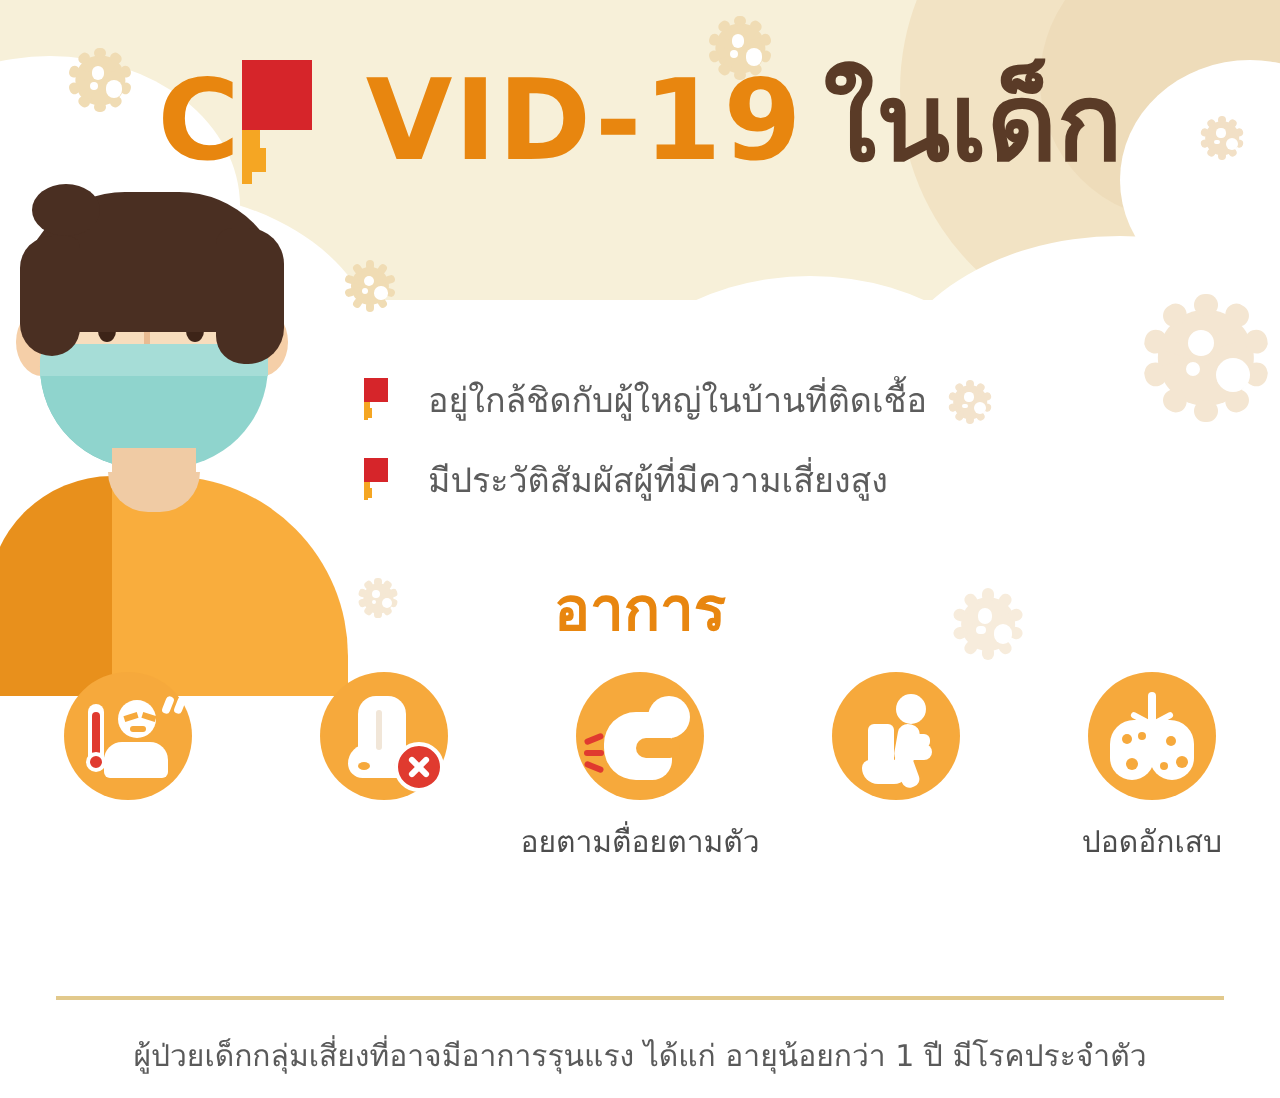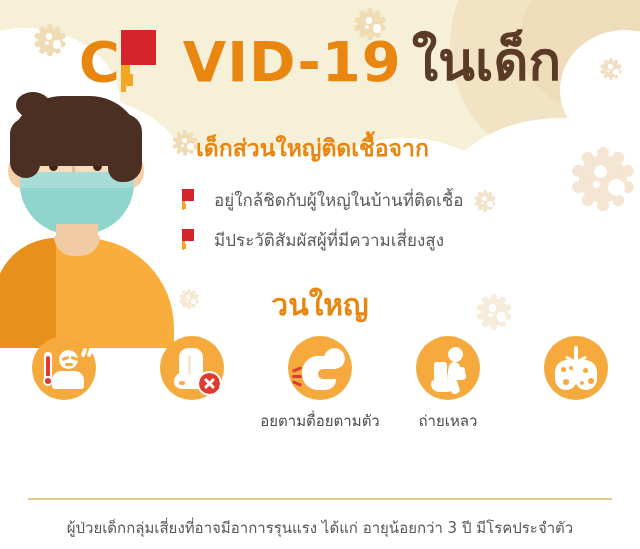--- a/index.html
+++ b/index.html
@@ -674,30 +674,29 @@
     <div class="hair"></div>
     <div class="hair-l"></div>
     <div class="hair-r"></div>
     <div class="hair-tuft"></div>
     <div class="neck"></div>
     <div class="shirt"></div>
     <div class="shirt-shade"></div>
     <div class="collar"></div>
   </div>
 
-  <div class="sec-head" id="infected-head">เด็กส่วนใหญ่ติดเชื้อจาก</div>
 
   <div class="bullet-row" id="bullet-0">
     <span class="b-virus"><div class="core" style="width: 12.32px; height: 12.32px; background: rgb(214, 37, 42);"></div><div class="spike" style="transform: rotate(0deg);"><i style="width: 2px; height: 6.556px; background: rgb(214, 37, 42); left: -1px; top: -6.556px;"></i><b style="width: 3px; height: 3px; background: rgb(214, 37, 42); left: -1.5px; top: -8.206px;"></b></div><div class="spike" style="transform: rotate(36deg);"><i style="width: 2px; height: 6.556px; background: rgb(214, 37, 42); left: -1px; top: -6.556px;"></i><b style="width: 3px; height: 3px; background: rgb(214, 37, 42); left: -1.5px; top: -8.206px;"></b></div><div class="spike" style="transform: rotate(72deg);"><i style="width: 2px; height: 6.556px; background: rgb(214, 37, 42); left: -1px; top: -6.556px;"></i><b style="width: 3px; height: 3px; background: rgb(214, 37, 42); left: -1.5px; top: -8.206px;"></b></div><div class="spike" style="transform: rotate(108deg);"><i style="width: 2px; height: 6.556px; background: rgb(214, 37, 42); left: -1px; top: -6.556px;"></i><b style="width: 3px; height: 3px; background: rgb(214, 37, 42); left: -1.5px; top: -8.206px;"></b></div><div class="spike" style="transform: rotate(144deg);"><i style="width: 2px; height: 6.556px; background: rgb(214, 37, 42); left: -1px; top: -6.556px;"></i><b style="width: 3px; height: 3px; background: rgb(214, 37, 42); left: -1.5px; top: -8.206px;"></b></div><div class="spike" style="transform: rotate(180deg);"><i style="width: 2px; height: 6.556px; background: rgb(214, 37, 42); left: -1px; top: -6.556px;"></i><b style="width: 3px; height: 3px; background: rgb(214, 37, 42); left: -1.5px; top: -8.206px;"></b></div><div class="spike" style="transform: rotate(216deg);"><i style="width: 2px; height: 6.556px; background: rgb(214, 37, 42); left: -1px; top: -6.556px;"></i><b style="width: 3px; height: 3px; background: rgb(214, 37, 42); left: -1.5px; top: -8.206px;"></b></div><div class="spike" style="transform: rotate(252deg);"><i style="width: 2px; height: 6.556px; background: rgb(214, 37, 42); left: -1px; top: -6.556px;"></i><b style="width: 3px; height: 3px; background: rgb(214, 37, 42); left: -1.5px; top: -8.206px;"></b></div><div class="spike" style="transform: rotate(288deg);"><i style="width: 2px; height: 6.556px; background: rgb(214, 37, 42); left: -1px; top: -6.556px;"></i><b style="width: 3px; height: 3px; background: rgb(214, 37, 42); left: -1.5px; top: -8.206px;"></b></div><div class="spike" style="transform: rotate(324deg);"><i style="width: 2px; height: 6.556px; background: rgb(214, 37, 42); left: -1px; top: -6.556px;"></i><b style="width: 3px; height: 3px; background: rgb(214, 37, 42); left: -1.5px; top: -8.206px;"></b></div><div class="dot" style="left: 8.8px; top: 7.48px; width: 3.3px; height: 3.3px; background: rgb(245, 166, 35);"></div><div class="dot" style="left: 12.32px; top: 11px; width: 4.4px; height: 4.4px; background: rgb(245, 166, 35);"></div><div class="dot" style="left: 8.36px; top: 11.44px; width: 1.98px; height: 1.98px; background: rgb(245, 166, 35);"></div></span><span class="b-text">อยู่ใกล้ชิดกับผู้ใหญ่ในบ้านที่ติดเชื้อ</span>
   </div>
   <div class="bullet-row" id="bullet-1">
     <span class="b-virus"><div class="core" style="width: 12.32px; height: 12.32px; background: rgb(214, 37, 42);"></div><div class="spike" style="transform: rotate(0deg);"><i style="width: 2px; height: 6.556px; background: rgb(214, 37, 42); left: -1px; top: -6.556px;"></i><b style="width: 3px; height: 3px; background: rgb(214, 37, 42); left: -1.5px; top: -8.206px;"></b></div><div class="spike" style="transform: rotate(36deg);"><i style="width: 2px; height: 6.556px; background: rgb(214, 37, 42); left: -1px; top: -6.556px;"></i><b style="width: 3px; height: 3px; background: rgb(214, 37, 42); left: -1.5px; top: -8.206px;"></b></div><div class="spike" style="transform: rotate(72deg);"><i style="width: 2px; height: 6.556px; background: rgb(214, 37, 42); left: -1px; top: -6.556px;"></i><b style="width: 3px; height: 3px; background: rgb(214, 37, 42); left: -1.5px; top: -8.206px;"></b></div><div class="spike" style="transform: rotate(108deg);"><i style="width: 2px; height: 6.556px; background: rgb(214, 37, 42); left: -1px; top: -6.556px;"></i><b style="width: 3px; height: 3px; background: rgb(214, 37, 42); left: -1.5px; top: -8.206px;"></b></div><div class="spike" style="transform: rotate(144deg);"><i style="width: 2px; height: 6.556px; background: rgb(214, 37, 42); left: -1px; top: -6.556px;"></i><b style="width: 3px; height: 3px; background: rgb(214, 37, 42); left: -1.5px; top: -8.206px;"></b></div><div class="spike" style="transform: rotate(180deg);"><i style="width: 2px; height: 6.556px; background: rgb(214, 37, 42); left: -1px; top: -6.556px;"></i><b style="width: 3px; height: 3px; background: rgb(214, 37, 42); left: -1.5px; top: -8.206px;"></b></div><div class="spike" style="transform: rotate(216deg);"><i style="width: 2px; height: 6.556px; background: rgb(214, 37, 42); left: -1px; top: -6.556px;"></i><b style="width: 3px; height: 3px; background: rgb(214, 37, 42); left: -1.5px; top: -8.206px;"></b></div><div class="spike" style="transform: rotate(252deg);"><i style="width: 2px; height: 6.556px; background: rgb(214, 37, 42); left: -1px; top: -6.556px;"></i><b style="width: 3px; height: 3px; background: rgb(214, 37, 42); left: -1.5px; top: -8.206px;"></b></div><div class="spike" style="transform: rotate(288deg);"><i style="width: 2px; height: 6.556px; background: rgb(214, 37, 42); left: -1px; top: -6.556px;"></i><b style="width: 3px; height: 3px; background: rgb(214, 37, 42); left: -1.5px; top: -8.206px;"></b></div><div class="spike" style="transform: rotate(324deg);"><i style="width: 2px; height: 6.556px; background: rgb(214, 37, 42); left: -1px; top: -6.556px;"></i><b style="width: 3px; height: 3px; background: rgb(214, 37, 42); left: -1.5px; top: -8.206px;"></b></div><div class="dot" style="left: 8.8px; top: 7.48px; width: 3.3px; height: 3.3px; background: rgb(245, 166, 35);"></div><div class="dot" style="left: 12.32px; top: 11px; width: 4.4px; height: 4.4px; background: rgb(245, 166, 35);"></div><div class="dot" style="left: 8.36px; top: 11.44px; width: 1.98px; height: 1.98px; background: rgb(245, 166, 35);"></div></span><span class="b-text">มีประวัติสัมผัสผู้ที่มีความเสี่ยงสูง</span>
   </div>
 
-  <div id="symptoms-head">วนใหญ</div>
+  <div id="symptoms-head">อาการ</div>
 
   <div id="symptom-list">
 
     <div class="symptom">
       <div class="sym-circle">
         <div class="w fv-head"></div>
         <div class="w fv-body"></div>
         <div class="fv-eye l"></div>
         <div class="fv-eye r"></div>
         <div class="fv-mouth"></div>
@@ -738,37 +737,37 @@
     <div class="symptom">
       <div class="sym-circle">
         <div class="w tl-back"></div>
         <div class="w tl-bowl"></div>
         <div class="tl-body"></div>
         <div class="tl-thigh"></div>
         <div class="tl-leg"></div>
         <div class="tl-arm"></div>
         <div class="w tl-head"></div>
       </div>
-      <div class="sym-label">ถ่ายเหลว</div>
     </div>
 
     <div class="symptom">
       <div class="sym-circle">
         <div class="lg-trachea"></div>
         <div class="lg-branch l"></div>
         <div class="lg-branch r"></div>
         <div class="lg-lobe l"></div>
         <div class="lg-lobe r"></div>
         <div class="lg-spot" style="left:17px; top:31px; width:5px; height:5px;"></div>
         <div class="lg-spot" style="left:25px; top:30px; width:4px; height:4px;"></div>
         <div class="lg-spot" style="left:19px; top:43px; width:6px; height:6px;"></div>
         <div class="lg-spot" style="left:39px; top:32px; width:5px; height:5px;"></div>
         <div class="lg-spot" style="left:44px; top:42px; width:6px; height:6px;"></div>
         <div class="lg-spot" style="left:36px; top:45px; width:4px; height:4px;"></div>
       </div>
+      <div class="sym-label">ปอดอักเสบ</div>
     </div>
 
   </div>
 
   <div id="divider"></div>
-  <div id="footer-sub">ผู้ป่วยเด็กกลุ่มเสี่ยงที่อาจมีอาการรุนแรง ได้แก่ อายุน้อยกว่า 3 ปี มีโรคประจำตัว</div>
+  <div id="footer-sub">ผู้ป่วยเด็กกลุ่มเสี่ยงที่อาจมีอาการรุนแรง ได้แก่ อายุน้อยกว่า 1 ปี มีโรคประจำตัว</div>
 
 </div>
 
 </body></html>

